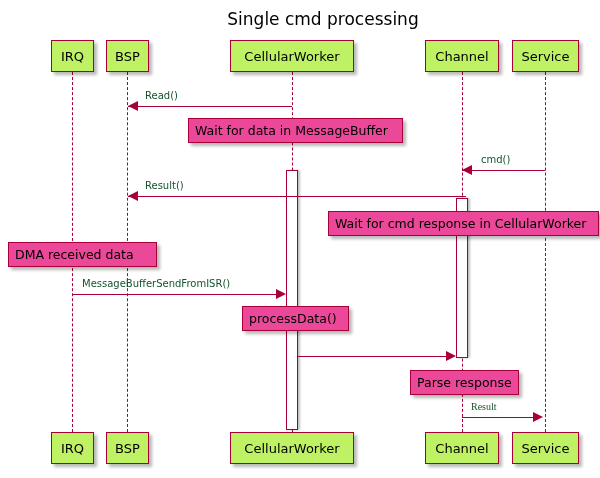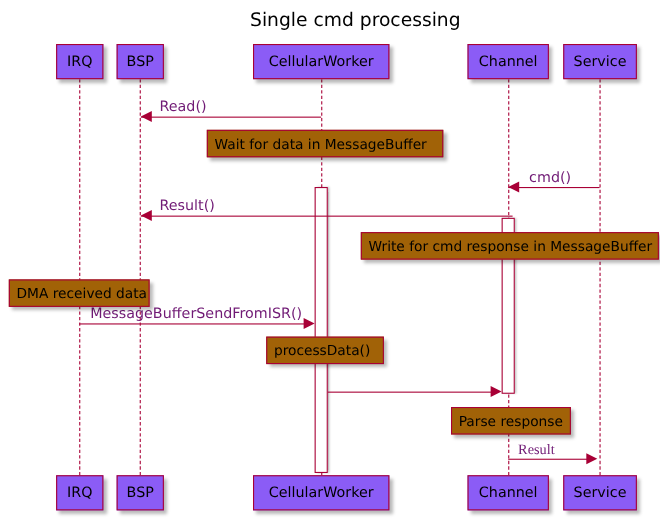--- a/index.html
+++ b/index.html
@@ -35,21 +35,21 @@
     position: absolute;
     width: 0;
     border-left: 1px dashed #A80036;
     z-index: 1;
   }
 
   
   .participant {
     position: absolute;
     box-sizing: border-box;
-    background: #8b5cf6;
+    background: #bef264;
     border: 1.5px solid #A80036;
     box-shadow: 3px 3px 3px rgba(0,0,0,0.28);
     display: flex;
     align-items: center;
     justify-content: center;
     font-size: 13px;
     color: #000000;
     white-space: nowrap;
     z-index: 6;
   }
@@ -83,32 +83,32 @@
     border-bottom: 5px solid transparent;
     border-left: 10px solid #A80036;
   }
   .arrowhead.left {
     border-top: 5px solid transparent;
     border-bottom: 5px solid transparent;
     border-right: 10px solid #A80036;
   }
   .msg-label {
     position: absolute;
-    font-size: 13px;
-    color: #701a75;
+    font-size: 10px;
+    color: #14532d;
     white-space: nowrap;
     z-index: 5;
     text-align: right;
   }
 
   
   .note {
     position: absolute;
     box-sizing: border-box;
-    background: #a16207;
+    background: #ec4899;
     border: 1.5px solid #A80036;
     box-shadow: 3px 3px 3px rgba(0,0,0,0.28);
     display: flex;
     align-items: center;
     padding: 0 6px;
     font-size: 12.5px;
     color: #000000;
     white-space: nowrap;
     z-index: 7;
   }
@@ -165,23 +165,23 @@
   <div class="arrowhead right" style="left:446px; top:351px;"></div>
 
   <div class="msg-label" style="left:471px; top:401px;font-family:Liberation Serif, serif;">Result</div>
   <div class="arrow" style="left:462px; top:417px; width:73px;"></div>
   <div class="arrowhead right" style="left:533px; top:412px;"></div>
 
   <div class="note" style="left:188px; top:118px; width:215px; height:25px;">
     <span>Wait for data in MessageBuffer</span>
   </div>
   <div class="note" style="left:328px; top:211px; width:271px; height:25px;">
-    <span>Write for cmd response in MessageBuffer</span>
-  </div>
-  <div class="note" style="left:8px; top:242px; width:128px; height:25px;margin-top:12px;">
+    <span>Wait for cmd response in CellularWorker</span>
+  </div>
+  <div class="note" style="left:8px; top:242px; width:149px; height:25px;">
     <span>DMA received data</span>
   </div>
   <div class="note" style="left:410px; top:370px; width:109px; height:25px;">
     <span>Parse response</span>
   </div>
   <div class="note" style="left:242px; top:306px; width:107px; height:25px;">
     <span>processData()</span>
   </div>
 
   <div class="participant" style="left:51px; top:432px; width:43px; height:32px;">

